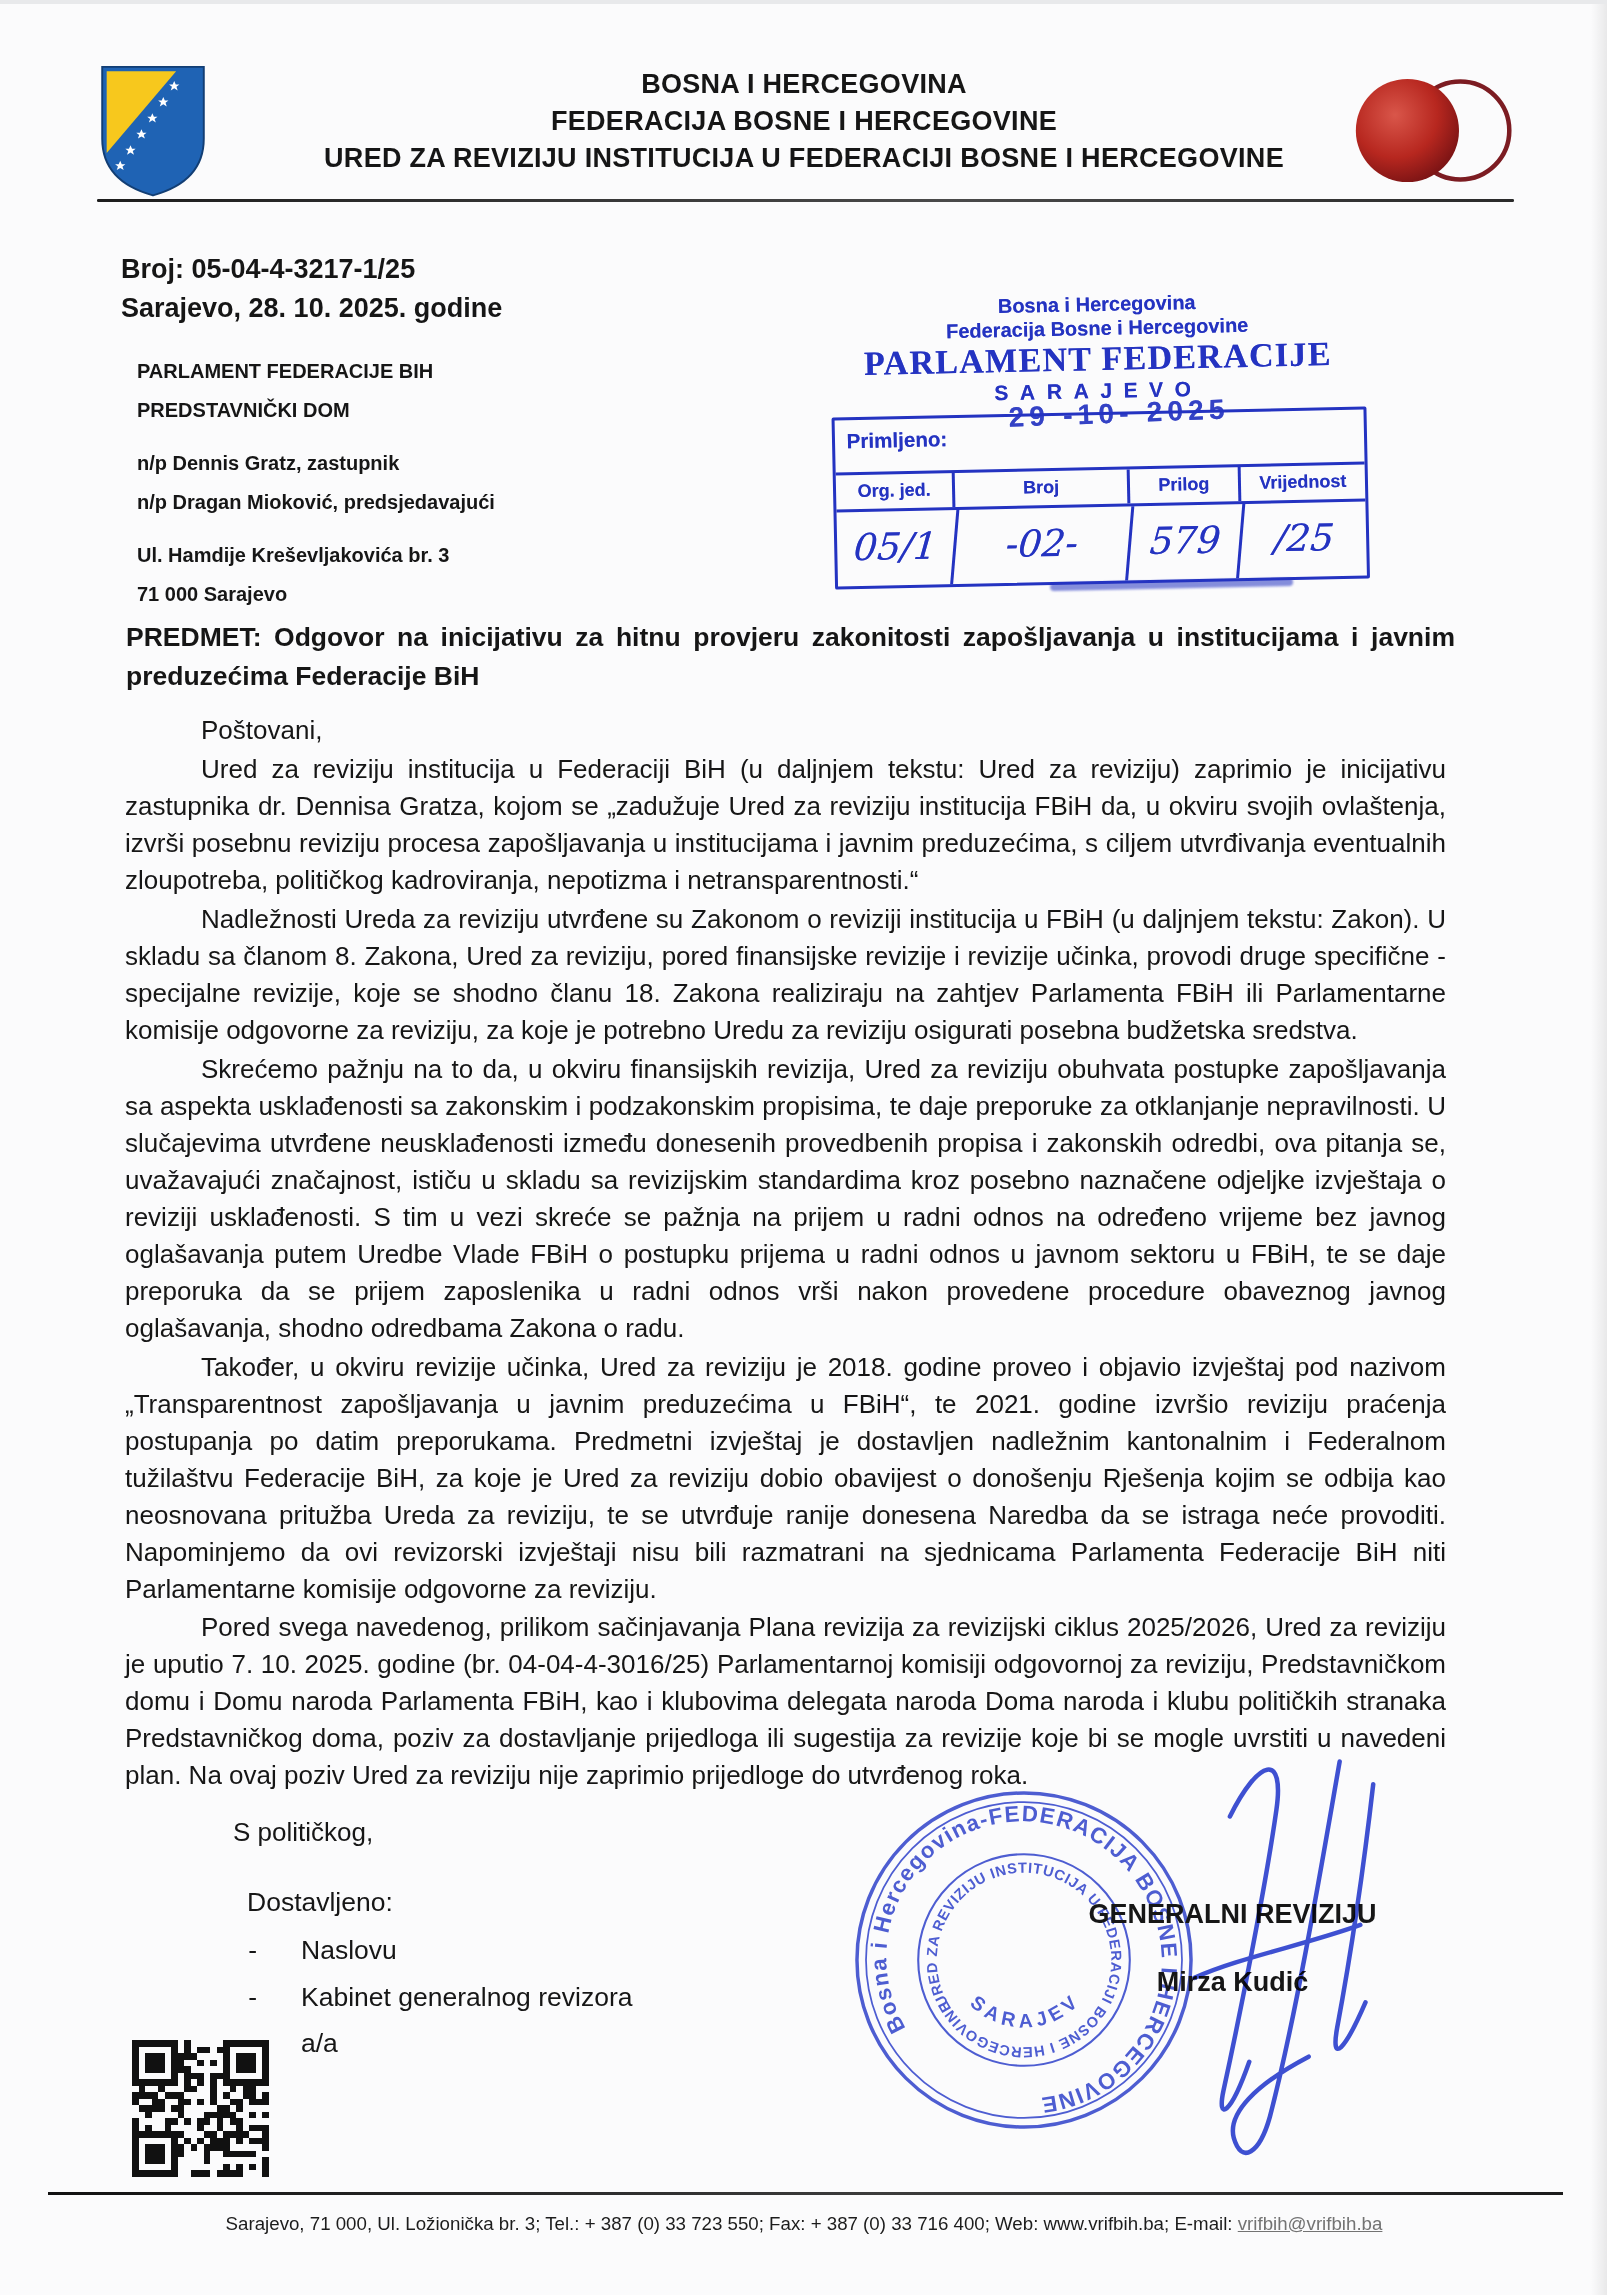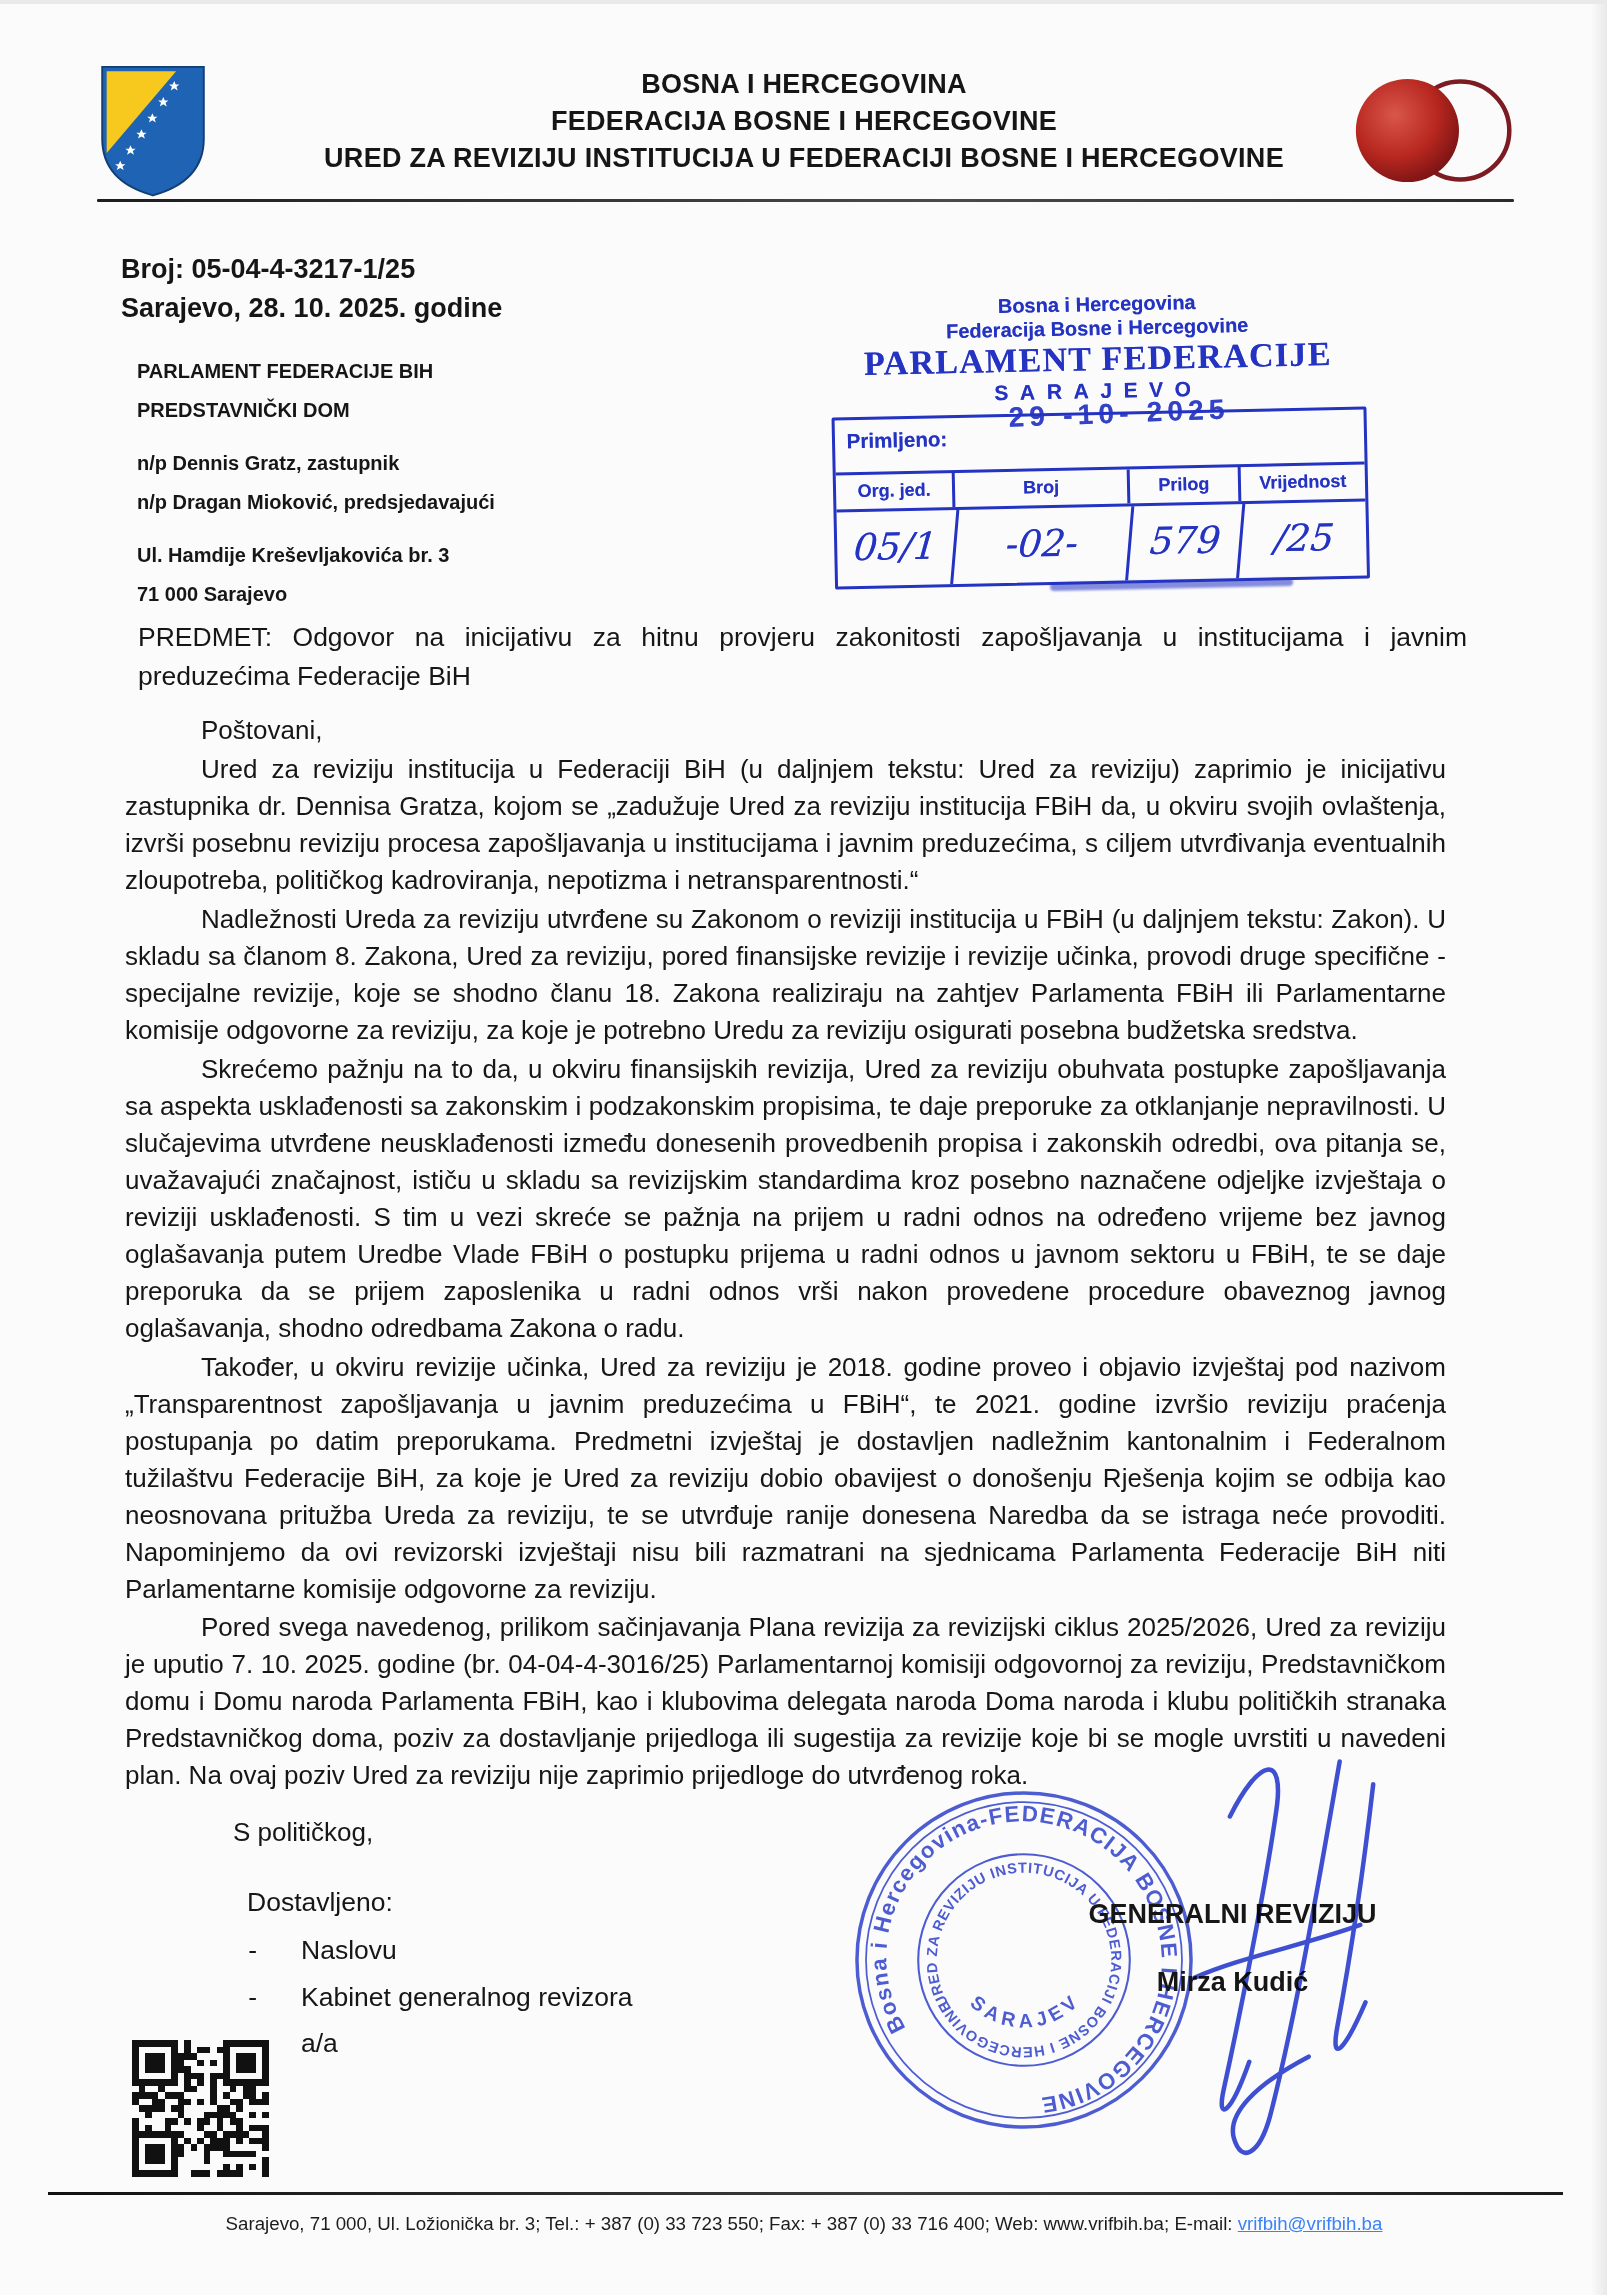--- a/index.html
+++ b/index.html
@@ -38,22 +38,22 @@
   .rs-head{border-bottom:3.9px solid #2433c4;}
   .rs-cell{box-sizing:border-box;padding:6.5px 3.9px;text-align:center;
     font-weight:bold;font-size:18px;}
   .rs-cell+.rs-cell{border-left:3.9px solid #2433c4;}
   .c0{width:22%;} .c1{width:33%;} .c2{width:21%;} .c3{width:24%;}
   .rs-vals .rs-cell{font-family:"DejaVu Serif",serif;font-style:italic;font-weight:normal;
     font-size:37px;padding:14px 2.6px 17px 2.6px;transform:skewX(-6deg);}
   .rs-smudge{position:absolute;left:40%;bottom:-9px;width:46%;height:7.7px;
     background:#2433c4;opacity:.55;border-radius:3.9px;filter:blur(1.3px);}
   
-  .subject{position:absolute;left:138px;top:614px;width:1329px;
-    font-weight:normal;font-size:26.5px;line-height:39px;text-align:justify;}
+  .subject{position:absolute;left:126px;top:614px;width:1329px;
+    font-weight:bold;font-size:26.5px;line-height:39px;text-align:justify;}
   .body-col{position:absolute;left:125px;top:708px;width:1321px;
     font-size:26px;line-height:37px;}
   .body-col p{margin:0 0 1.9px 0;text-indent:76px;text-align:justify;}
   .body-col p.salutation{text-align:left;}
   .body-col p.closing{text-align:left;text-indent:108px;margin-top:19.4px;}
   
   .sig-block{position:absolute;left:1039px;top:1895px;width:387px;text-align:center;
     font-weight:bold;font-size:27px;z-index:5;}
   .sig-name{margin-top:37px;}
   .signature-svg{position:absolute;left:1133px;top:1735px;z-index:6;mix-blend-mode:multiply;}
@@ -62,21 +62,21 @@
   .distribution{position:absolute;left:247px;top:1883px;font-size:26.5px;line-height:31px;}
   .dist-items{margin-top:17px;}
   .dist-item{position:relative;padding-left:54px;margin-bottom:15.5px;}
   .dist-item::before{content:"-";position:absolute;left:1.3px;top:0;}
   .qr{position:absolute;left:132px;top:2036px;}
   
   .footer-rule{position:absolute;left:48px;top:2188px;width:1515px;height:3.2px;
     background:linear-gradient(to right,#111,#3c3c3c 55%,#1b1b1b);}
   .footer{position:absolute;left:0;top:2209px;width:1608px;text-align:center;
     font-size:18.7px;color:#1c1c1c;}
-  .footer a{color:#3b82f6;text-decoration:underline;}
+  .footer a{color:#737373;text-decoration:underline;}
 </style>
 </head>
 <body>
 
 <div class="page">
   <div class="scan-edge"></div>
 
   <svg class="coat" width="110" height="135" viewBox="0 0 170 210">
     <defs>
       <path id="star" d="M0,-8 L2.4,-2.5 8,-2.5 3.5,1 5.4,6.6 0,3.2 -5.4,6.6 -3.5,1 -8,-2.5 -2.4,-2.5 Z" fill="#ffffff"></path>

